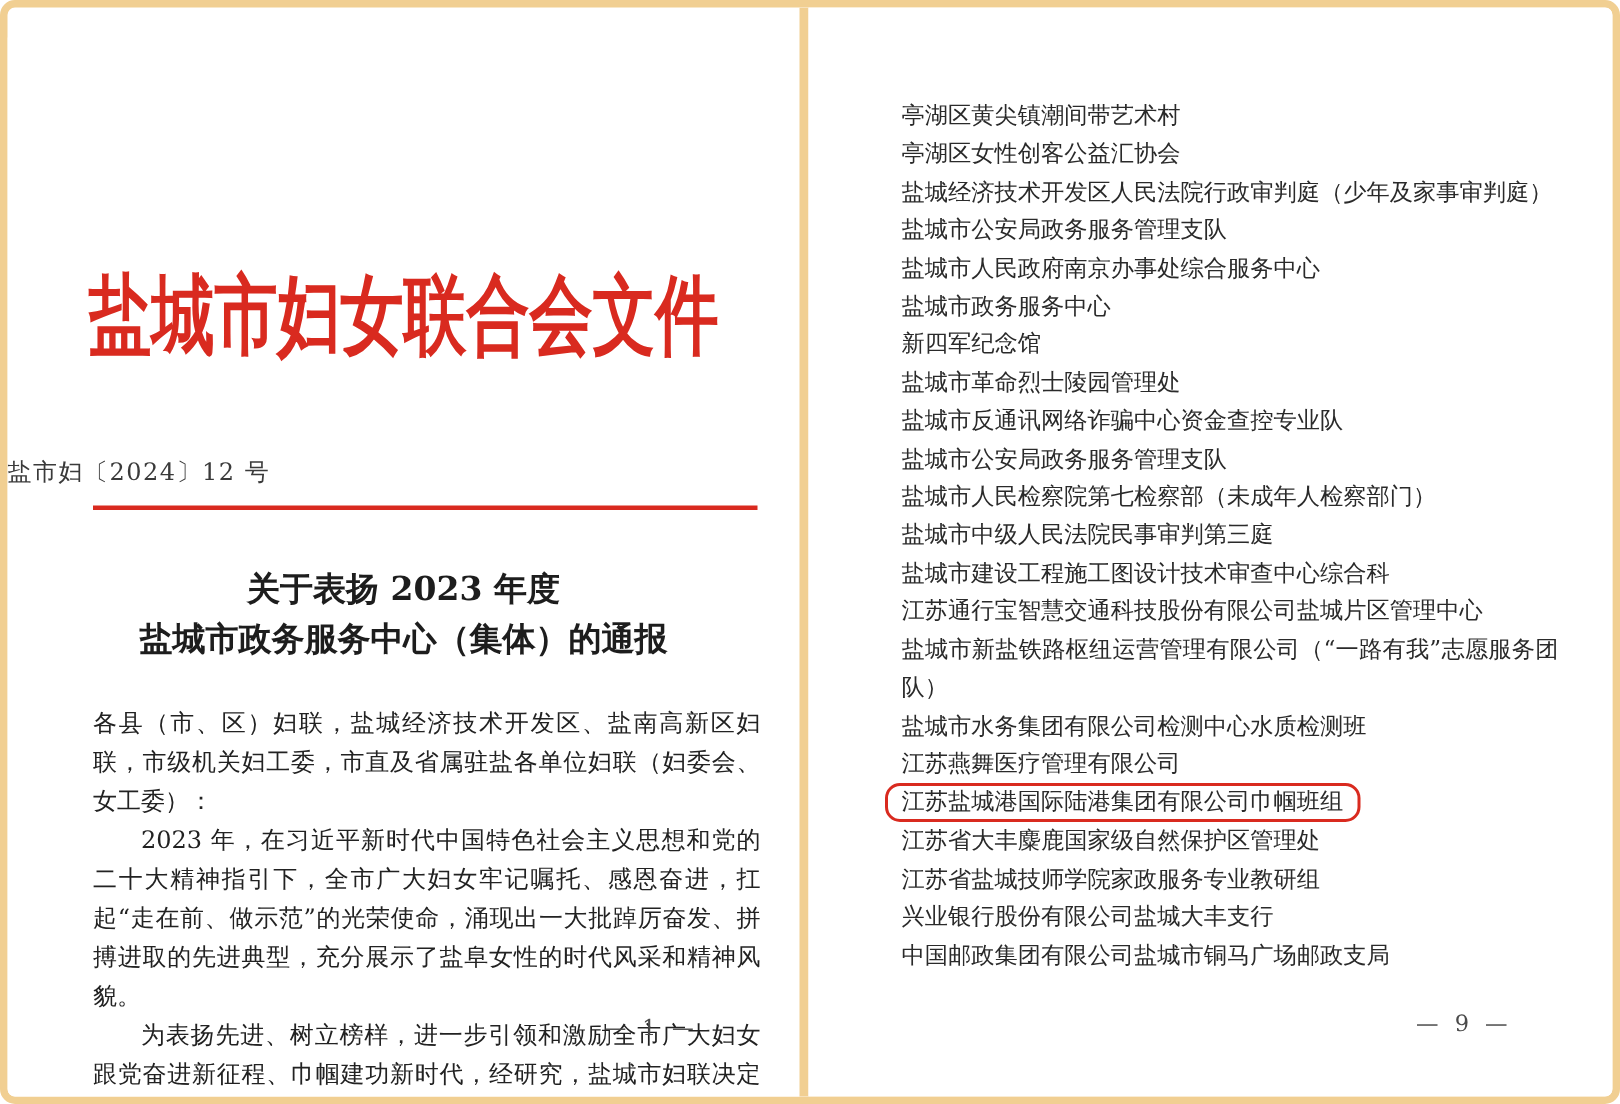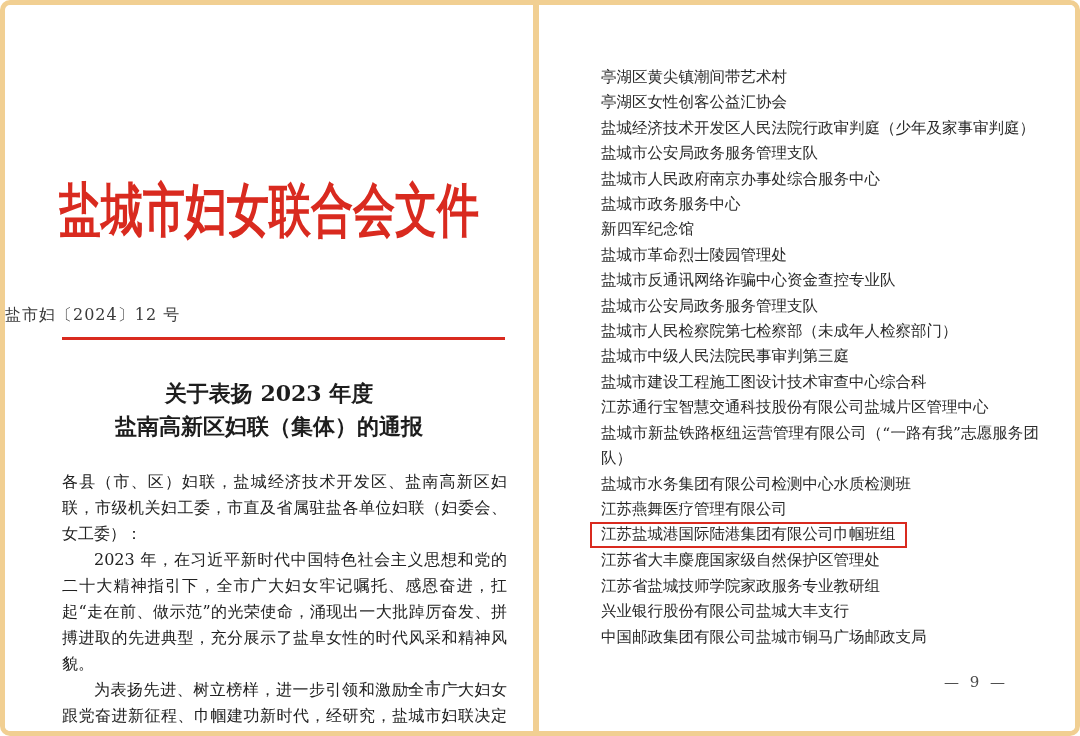--- a/index.html
+++ b/index.html
@@ -96,21 +96,21 @@
     font-size: 15.5px;
     line-height: 25.4px;
     color: #2a2a2a;
     text-align: justify;
   }
   .org-item { display: block; }
   .org-item .org-text { display: inline; }
   .org-item.highlighted .org-text {
     display: inline-block;
     border: 2px solid var(--accent-red);
-    border-radius: 0;
+    border-radius: 10px;
     line-height: 21px;
     padding: 0 9px 1px 9px;
     margin-left: -11px;
   }
   .page-num-right {
     position: absolute;
     left: 405px; top: 668px;
     font-size: 15px;
     color: #4a4a4a;
     letter-spacing: 3px;
@@ -123,21 +123,21 @@
 
   <div class="page-left">
     <div class="org-header">盐城市妇女联合会文件</div>
 
     <div class="doc-number">盐市妇〔2024〕12 号</div>
 
     <div class="red-rule"></div>
 
     <div class="doc-title">
       <div>关于表扬 2023 年度</div>
-      <div>盐南高新区妇联（集体）的通报</div>
+      <div>盐城市政务服务中心（集体）的通报</div>
     </div>
 
     <div class="doc-body">
         <p>
         <span>各县（市、区）妇联，盐城经济技术开发区、盐南高新区妇联，市级机关妇工委，市直及省属驻盐各单位妇联（妇委会、女工委）：</span>
       </p>
         <p class="indent">
         <span>2023 年，在习近平新时代中国特色社会主义思想和党的二十大精神指引下，全市广大妇女牢记嘱托、感恩奋进，扛起“走在前、做示范”的光荣使命，涌现出一大批踔厉奋发、拼搏进取的先进典型，充分展示了盐阜女性的时代风采和精神风貌。</span>
       </p>
         <p class="indent">

